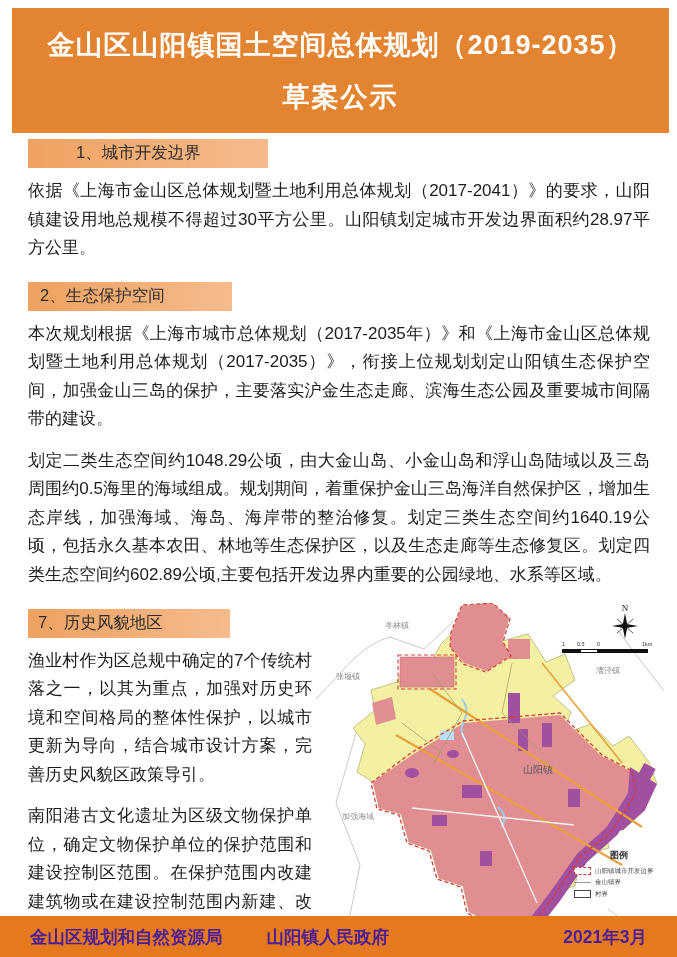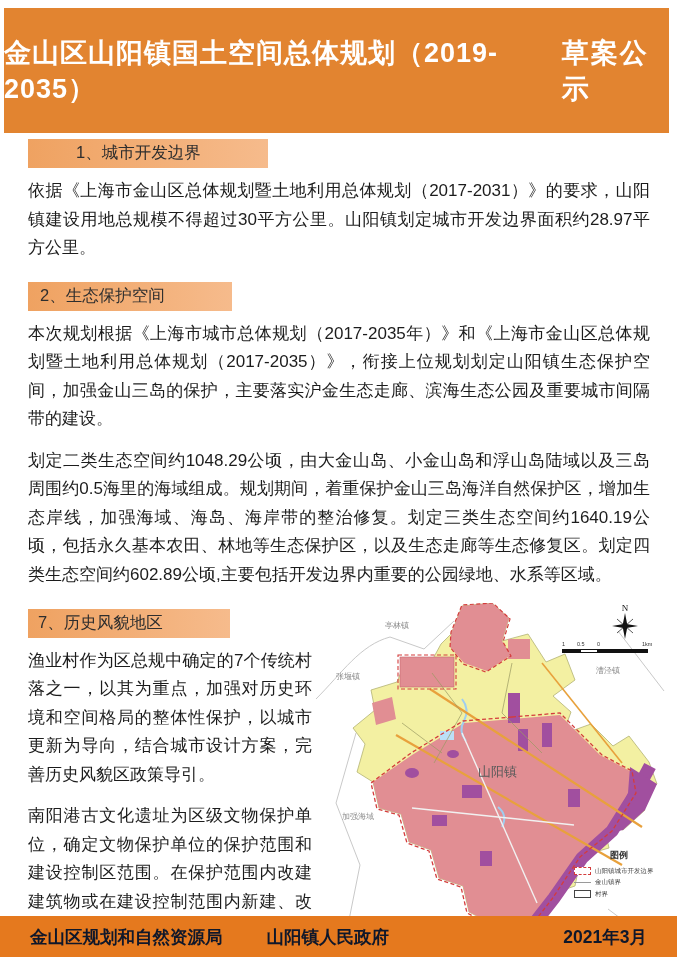--- a/index.html
+++ b/index.html
@@ -3,22 +3,22 @@
 <meta charset="utf-8">
 <style>
   html,body{margin:0;padding:0;}
   body{
     width:677px;height:957px;position:relative;background:#fff;
     font-family:"Liberation Sans","DejaVu Sans",sans-serif;
     overflow:hidden;
   }
   
   .header{
-    margin:8px 8px 0 4px;height:125px;
-    display:flex;flex-direction:row;justify-content:center;align-items:center;gap:16px;
+    margin:8px 8px 0 12px;height:125px;
+    display:flex;flex-direction:column;justify-content:center;align-items:center;gap:16px;
   }
   .header .t1{color:#fff;font-size:27px;font-weight:bold;letter-spacing:1px;}
   .header .t2{color:#fff;font-size:27px;font-weight:bold;letter-spacing:2px;}
   
   main{padding:0 27px 0 28px;}
   .section-title{font-size:24px;color:#111;margin:16px 0 8px;font-weight:bold;}
   .subhead{
     display:inline-block;min-width:178px;
     color:#2e2e2e;font-size:16.5px;
     padding:3px 14px 4px 10px;margin:6px 0 3px;
@@ -28,56 +28,56 @@
     margin:6px 0 13px;text-align:justify;
   }
   
   .sec3{display:flex;margin-top:6px;}
   .sec3-left{width:284px;flex:0 0 auto;}
   .sec3-right{flex:1;margin-right:-14px;}
   
   .map-box{position:relative;width:353px;height:372px;background:#fff;margin-left:auto;}
   .map-svg{position:absolute;left:0;top:0;}
   .map-label{position:absolute;font-size:8px;color:#8a8a8a;white-space:nowrap;}
-  .map-label.center{color:#5a5a5a;font-size:13px;}
+  .map-label.center{color:#5a5a5a;font-size:10px;padding-left:45px;}
   .compass{position:absolute;left:296px;top:0;width:34px;text-align:center;}
   .compass .n{font-size:9px;color:#111;font-family:"Liberation Serif","DejaVu Serif",serif;}
   .scalebar{position:absolute;left:250px;top:38px;width:92px;}
   .scalebar .labels{position:relative;height:7px;font-size:5.5px;color:#333;}
   .scalebar .labels span{position:absolute;top:0;}
   .scalebar .bar{display:flex;height:4px;margin-top:1px;}
   .scalebar .seg{height:4px;box-sizing:border-box;}
   .legend{position:absolute;left:262px;top:246px;width:90px;}
   .legend-title{font-size:9px;font-weight:bold;color:#333;text-align:center;margin-bottom:4px;}
   .legend-row{display:flex;align-items:center;height:11.5px;gap:4px;}
   .legend-swatch{width:17px;height:8px;flex:0 0 auto;box-sizing:border-box;position:relative;}
   .legend-swatch .mid-line{position:absolute;left:0;right:0;top:3.5px;height:1px;}
   .legend-label{font-size:6.5px;color:#444;white-space:nowrap;}
   
   footer{
     position:absolute;bottom:0;left:0;width:677px;height:41px;
     display:flex;align-items:center;padding:0 30px;box-sizing:border-box;
-    color:#0f172a;font-weight:bold;font-size:17.5px;
+    color:#4c1d95;font-weight:bold;font-size:17.5px;
   }
   footer .gap{width:44px;}
   footer .right{margin-left:auto;}
 </style>
 </head>
 <body>
 
 <header class="header" style="background: rgb(226, 132, 48);">
   <div class="t1">金山区山阳镇国土空间总体规划（2019-2035）</div>
   <div class="t2">草案公示</div>
 </header>
 
 <main>
 
   <div>
     <div class="subhead" style="background: linear-gradient(90deg, rgb(239, 162, 97), rgb(246, 187, 140)); padding-left: 48px;">1、城市开发边界</div>
-    <p class="body-text">依据《上海市金山区总体规划暨土地利用总体规划（2017-2031）》的要求，山阳镇建设用地总规模不得超过30平方公里。山阳镇划定城市开发边界面积约28.97平方公里。</p>
+    <p class="body-text">依据《上海市金山区总体规划暨土地利用总体规划（2017-2041）》的要求，山阳镇建设用地总规模不得超过30平方公里。山阳镇划定城市开发边界面积约28.97平方公里。</p>
   </div>
 
   <div>
     <div class="subhead" style="background: linear-gradient(90deg, rgb(239, 162, 97), rgb(246, 187, 140)); padding-left: 12px;">2、生态保护空间</div>
     <p class="body-text">本次规划根据《上海市城市总体规划（2017-2035年）》和《上海市金山区总体规划暨土地利用总体规划（2017-2035）》，衔接上位规划划定山阳镇生态保护空间，加强金山三岛的保护，主要落实沪金生态走廊、滨海生态公园及重要城市间隔带的建设。</p>
     <p class="body-text">划定二类生态空间约1048.29公顷，由大金山岛、小金山岛和浮山岛陆域以及三岛周围约0.5海里的海域组成。规划期间，着重保护金山三岛海洋自然保护区，增加生态岸线，加强海域、海岛、海岸带的整治修复。划定三类生态空间约1640.19公顷，包括永久基本农田、林地等生态保护区，以及生态走廊等生态修复区。划定四类生态空间约602.89公顷,主要包括开发边界内重要的公园绿地、水系等区域。</p>
   </div>
 
   <div class="sec3">
     <div class="sec3-left">

